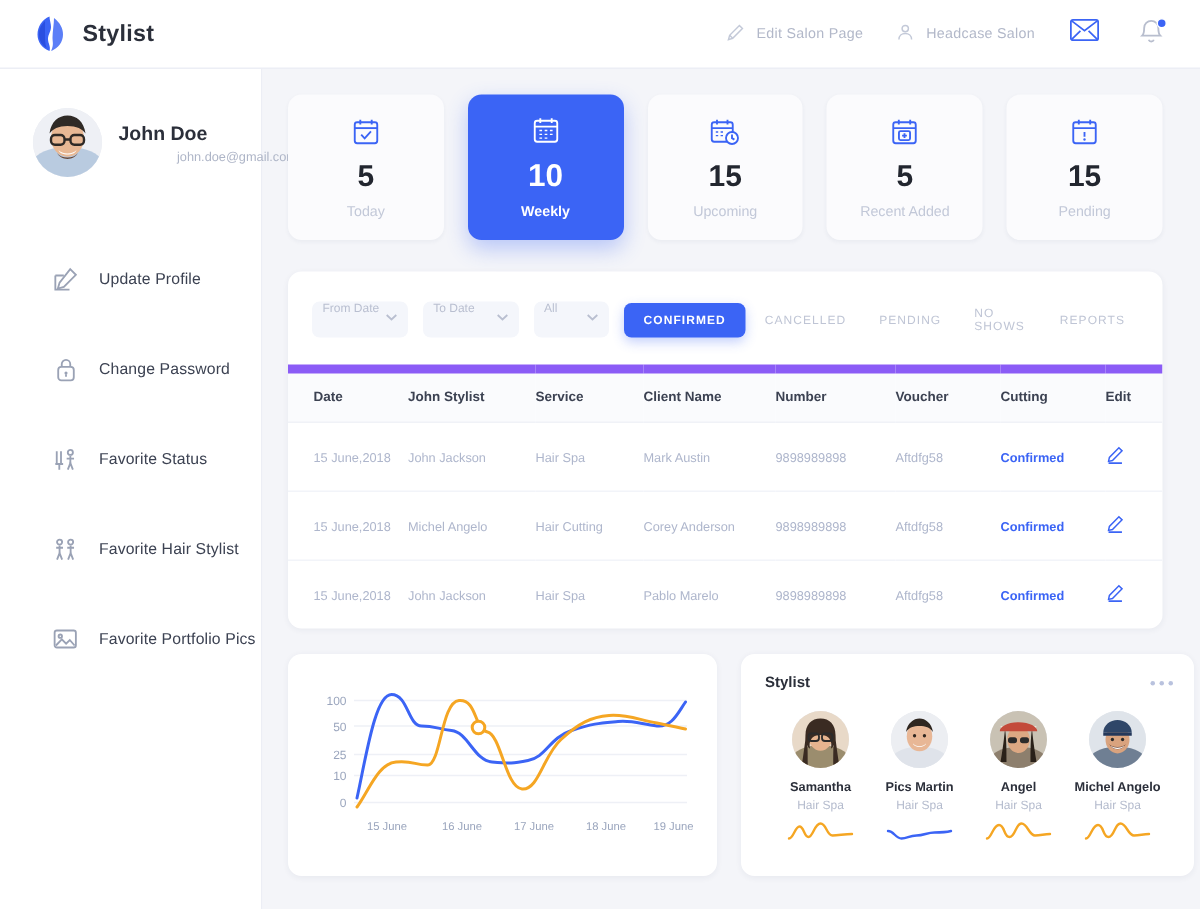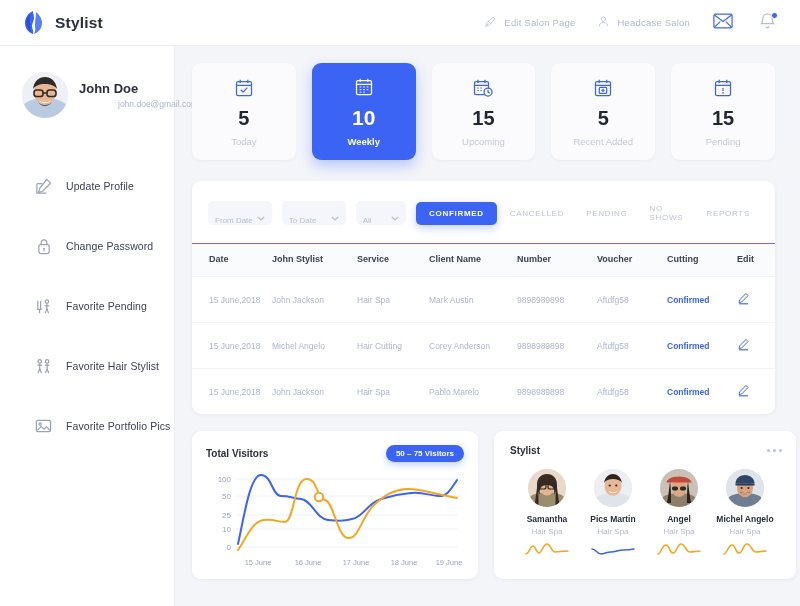--- a/index.html
+++ b/index.html
@@ -68,35 +68,35 @@
   .stat.active .s-num { color:#fff; font-size:21px; }
   .stat.active .s-lbl { color:#fff; font-weight:bold; }
 
   
   .table-card {
     margin-top:21px; background:#ffffff; border-radius:9px;
     box-shadow:0 1px 4px rgba(40,50,90,.06); overflow:hidden;
   }
   .filters { display:flex; align-items:center; padding:16px 16px 14px 16px; }
   .select {
-    display:flex; align-items:flex-end; justify-content:space-between;
+    display:flex; align-items:flex-start; justify-content:space-between;
     width:66px; height:24px; border-radius:5px; background:#f4f6fb;
     padding:0 7px; margin-right:10px; cursor:pointer;
   }
   .select .sel-txt { font-size:8px; color:#b9bfd0; }
   .select .chev { color:#b9bfd0; }
   .select.narrow { width:52px; }
   .tabs { margin-left:auto; display:flex; align-items:center; gap:4px; }
   .tab { font-size:8px; letter-spacing:.7px; color:#bfc5d5; padding:7px 9px; cursor:pointer; }
   .tab.active { background:#3b64f5; color:#fff; border-radius:5px; padding:7px 13px; font-weight:bold; box-shadow:0 3px 8px rgba(59,100,245,.3); }
 
   table { width:100%; border-collapse:collapse; }
   thead th {
     text-align:left; font-size:9px; font-weight:bold; color:#3c4252;
-    padding:10px 0 12px 0; background:#fafbfd; border-top:1px solid #8b5cf6; border-bottom:1px solid #f0f2f7;
+    padding:10px 0 12px 0; background:#fafbfd; border-top:6px solid #8b5cf6; border-bottom:1px solid #f0f2f7;
   }
   thead th:first-child { padding-left:17px; }
   tbody td {
     font-size:8.5px; color:#aeb6cc; padding:15px 0; border-bottom:1px solid #f2f4f9;
   }
   tbody tr:last-child td { border-bottom:none; }
   tbody td:first-child { padding-left:17px; }
   td.status { color:#3b64f5; font-weight:bold; font-size:8.5px; }
   .col-date{width:80px;} .col-sty{width:85px;} .col-srv{width:72px;}
   .col-cli{width:88px;} .col-num{width:80px;} .col-vou{width:70px;} .col-sta{width:70px;}
@@ -230,21 +230,21 @@
           <svg width="17" height="17" viewBox="0 0 18 18" fill="none" stroke="#9aa2b5" stroke-width="1.3">
             <path d="M3 3v9M6 3v9"></path>
               <path d="M2 12h5.5"></path>
               <path d="M4.8 12v4"></path>
             <circle cx="12.6" cy="3.8" r="1.8"></circle>
               <path d="M12.6 6.2v5.2"></path>
             <path d="M10 8.2h5.2"></path>
               <path d="M10.8 16l1.8-4.6 1.8 4.6"></path>
           </svg>
         </span>
-        <span class="nav-label">Favorite Pending</span>
+        <span class="nav-label">Favorite Status</span>
       </div>
 
       <div class="nav-item">
         <span class="nav-ico">
           <svg width="17" height="17" viewBox="0 0 18 18" fill="none" stroke="#9aa2b5" stroke-width="1.3">
             <circle cx="5" cy="3.6" r="1.8"></circle>
               <path d="M5 6v5.2"></path>
               <path d="M2.6 7.6h4.8"></path>
             <path d="M3.2 16l1.8-4.6L6.8 16"></path>
             <circle cx="12.8" cy="3.6" r="1.8"></circle>
@@ -447,24 +447,20 @@
               </span>
             </td>
           </tr>
         </tbody>
       </table>
     </div>
 
     <div class="bottom">
 
       <div class="card visitors">
-        <div class="v-head">
-          <span class="v-title">Total Visitors</span>
-          <span class="v-badge">50 – 75 Visitors</span>
-        </div>
         <div class="chart-wrap">
           <svg width="258" height="100" viewBox="0 0 258 100">
 
             <g stroke="#eef0f6" stroke-width="1">
               <line x1="30" y1="8" x2="252" y2="8"></line>
               <line x1="30" y1="25" x2="252" y2="25"></line>
               <line x1="30" y1="44" x2="252" y2="44"></line>
               <line x1="30" y1="58" x2="252" y2="58"></line>
               <line x1="30" y1="76" x2="252" y2="76"></line>
             </g>

